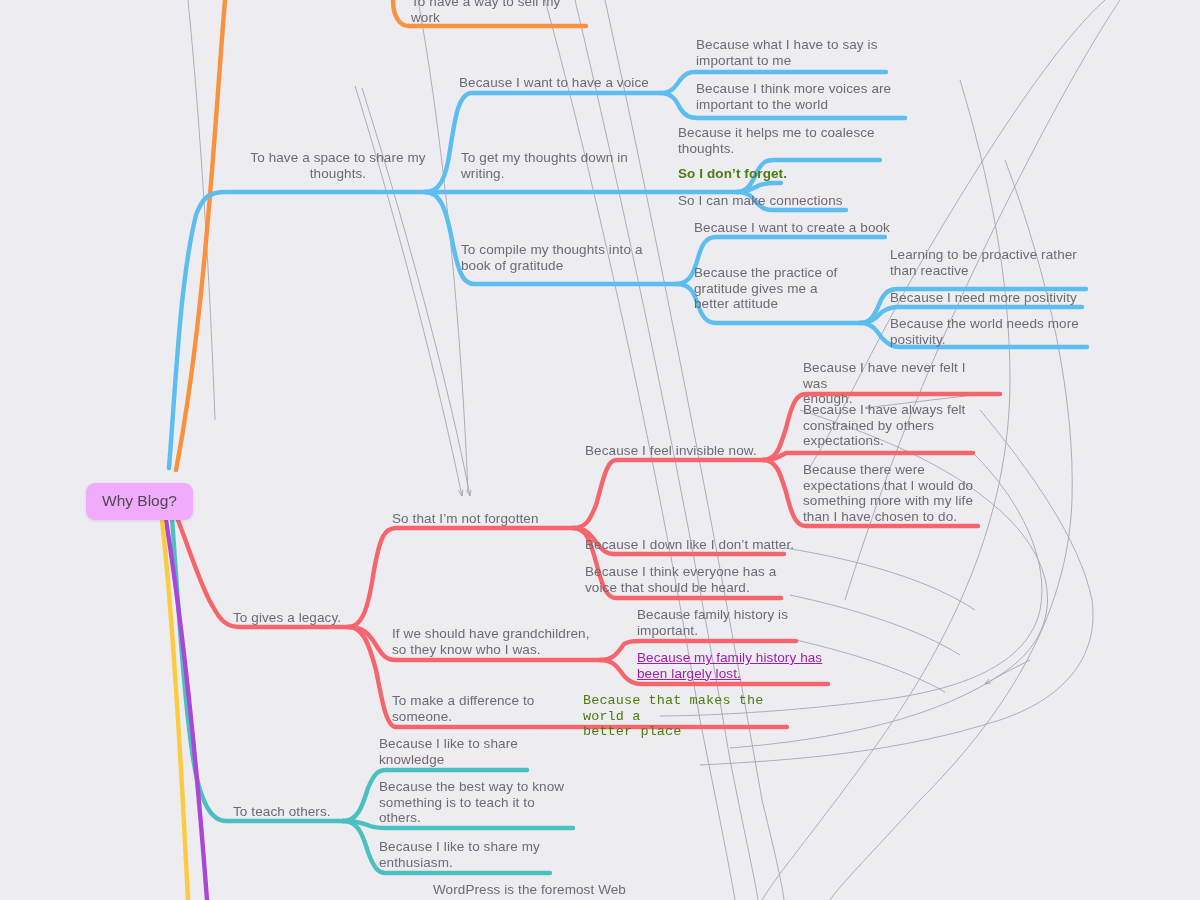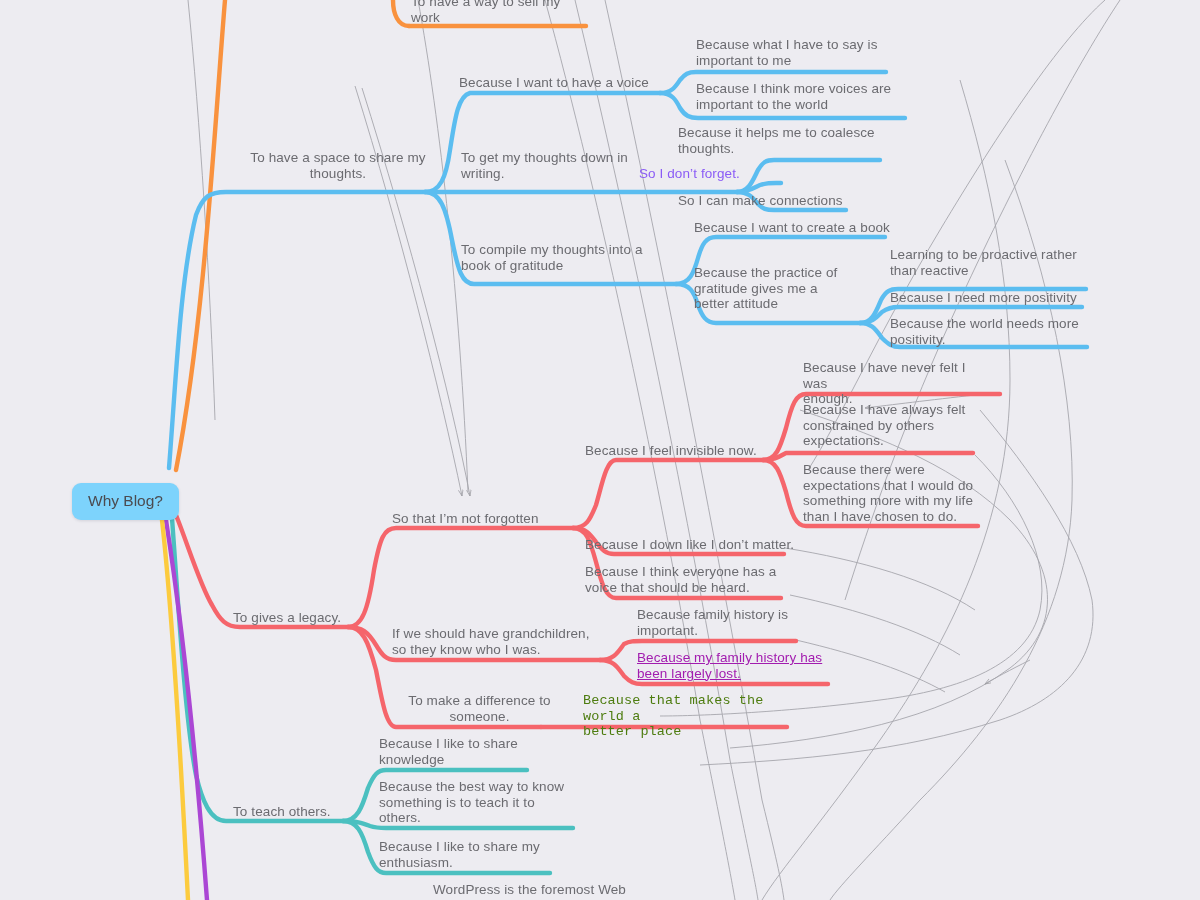--- a/index.html
+++ b/index.html
@@ -139,21 +139,21 @@
 
     <g fill="none" stroke="#AB47D4" stroke-width="4.4" stroke-linecap="round">
       <path d="M 166 520 C 180 610 195 740 207 900"></path>
     </g>
 
     <g fill="none" stroke="#FCCB3E" stroke-width="4.4" stroke-linecap="round">
       <path d="M 162 520 C 172 610 180 740 188 900"></path>
     </g>
   </svg>
 
-  <div class="root-node" style="left: 72px; top: 483px; background: #7dd3fc; color: rgb(75, 75, 80);">
+  <div class="root-node" style="left: 86px; top: 483px; background: #f0abfc; color: rgb(75, 75, 80);">
     <span>Why Blog?</span>
   </div>
 
   <div class="node-label" style="left: 411px; top: -6px; width: 200px; color: rgb(107, 107, 112);"><span>To have a way to sell my
 work</span></div>
 
   <div class="node-label" style="left: 233px; top: 150px; width: 210px; color: rgb(107, 107, 112); text-align: center;"><span>To have a space to share my
 thoughts.</span></div>
 
   <div class="node-label" style="left: 459px; top: 75px; width: 230px; color: rgb(107, 107, 112);"><span>Because I want to have a voice</span></div>
@@ -163,21 +163,21 @@
 
   <div class="node-label" style="left: 696px; top: 81px; width: 218px; color: rgb(107, 107, 112);"><span>Because I think more voices are
 important to the world</span></div>
 
   <div class="node-label" style="left: 461px; top: 150px; width: 200px; color: rgb(107, 107, 112);"><span>To get my thoughts down in
 writing.</span></div>
 
   <div class="node-label" style="left: 678px; top: 125px; width: 215px; color: rgb(107, 107, 112);"><span>Because it helps me to coalesce
 thoughts.</span></div>
 
-  <div class="node-label" style="left: 639px; top: 166px; width: 200px; color: #8b5cf6;"><span>So I don’t forget.</span></div>
+  <div class="node-label" style="left: 678px; top: 166px; width: 200px; color: #4d7c0f; font-weight: bold;"><span>So I don’t forget.</span></div>
 
   <div class="node-label" style="left: 678px; top: 193px; width: 200px; color: rgb(107, 107, 112);"><span>So I can make connections</span></div>
 
   <div class="node-label" style="left: 461px; top: 242px; width: 200px; color: rgb(107, 107, 112);"><span>To compile my thoughts into a
 book of gratitude</span></div>
 
   <div class="node-label" style="left: 694px; top: 220px; width: 215px; color: rgb(107, 107, 112);"><span>Because I want to create a book</span></div>
 
   <div class="node-label" style="left: 694px; top: 265px; width: 165px; color: rgb(107, 107, 112);"><span>Because the practice of
 gratitude gives me a
@@ -216,21 +216,21 @@
 
   <div class="node-label" style="left: 392px; top: 626px; width: 208px; color: rgb(107, 107, 112);"><span>If we should have grandchildren,
 so they know who I was.</span></div>
 
   <div class="node-label" style="left: 637px; top: 607px; width: 160px; color: rgb(107, 107, 112);"><span>Because family history is
 important.</span></div>
 
   <div class="node-label" style="left: 637px; top: 650px; width: 192px; color: #a21caf; text-decoration: underline;"><span>Because my family history has
 been largely lost.</span></div>
 
-  <div class="node-label" style="left: 392px; top: 693px; width: 175px; color: rgb(107, 107, 112); text-align: center;"><span>To make a difference to
+  <div class="node-label" style="left: 392px; top: 693px; width: 175px; color: rgb(107, 107, 112);"><span>To make a difference to
 someone.</span></div>
 
   <div class="node-label" style="left: 583px; top: 693px; width: 205px; color: #4d7c0f; font-family: Liberation Mono, monospace;"><span>Because that makes the world a
 better place</span></div>
 
   <div class="node-label" style="left: 379px; top: 736px; width: 165px; color: rgb(107, 107, 112);"><span>Because I like to share
 knowledge</span></div>
 
   <div class="node-label" style="left: 379px; top: 779px; width: 198px; color: rgb(107, 107, 112);"><span>Because the best way to know
 something is to teach it to

